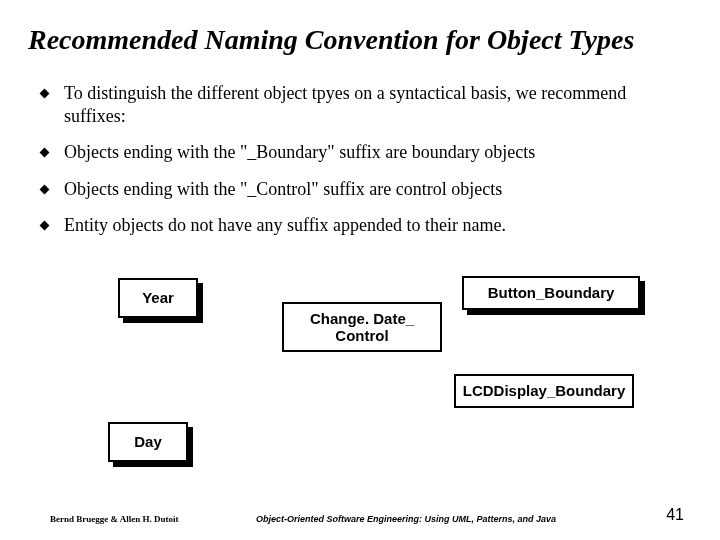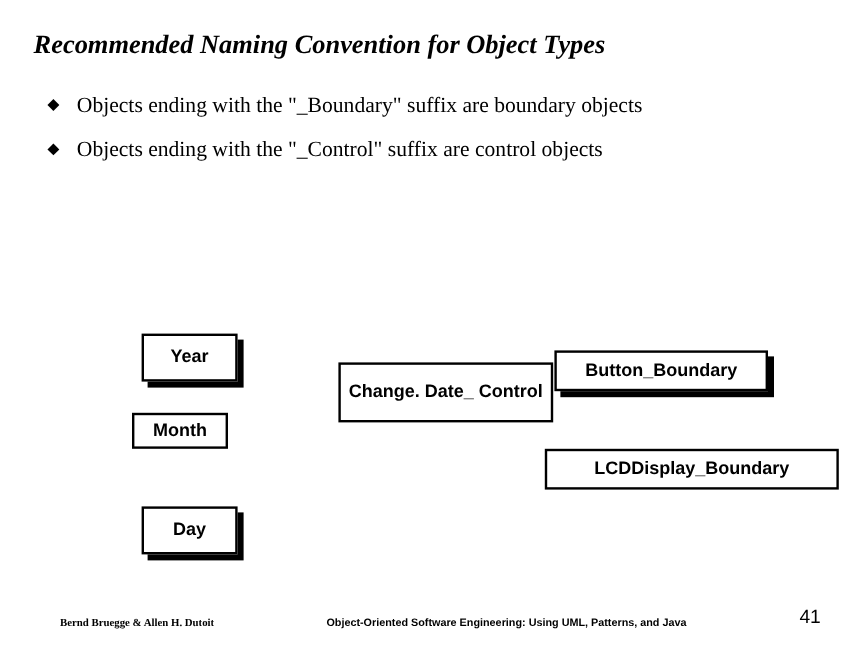--- a/index.html
+++ b/index.html
@@ -12,21 +12,21 @@
     position: relative;
     overflow: hidden;
   }
   .slide {
     width: 720px;
     height: 540px;
     position: relative;
     padding: 24px 28px 0 28px;
   }
   .title {
-    font-size: 22px;
+    font-size: 28px;
     font-weight: bold;
     font-style: italic;
     margin-bottom: 26px;
   }
   ul.bullets {
     list-style: none;
     padding: 0;
     margin: 0 8px 0 10px;
   }
   ul.bullets > li {
@@ -63,52 +63,53 @@
     display: flex;
     align-items: center;
     justify-content: center;
     text-align: center;
     line-height: 1.15;
     padding: 12px 4px;
   }
   .box.shadow { box-shadow: 5px 5px 0 #000; }
   .box.year   { left: 118px; top: 6px;   width: 80px; height: 40px; }
   .box.month  { left: 110px; top: 72px;  width: 80px; height: 30px; }
-  .box.day    { left: 118px; top: 150px; width: 80px; height: 40px; }
-  .box.ctrl   { left: 282px; top: 30px;  width: 179px; height: 50px; }
-  .box.btn    { left: 462px; top: 20px;   width: 178px; height: 34px; }
-  .box.lcd    { left: 454px; top: 102px; width: 245px; height: 34px; }
+  .box.day    { left: 108px; top: 150px; width: 80px; height: 40px; }
+  .box.ctrl   { left: 282px; top: 30px;  width: 160px; height: 50px; }
+  .box.btn    { left: 462px; top: 4px;   width: 178px; height: 34px; }
+  .box.lcd    { left: 454px; top: 102px; width: 180px; height: 34px; }
   .footer {
     position: absolute;
     left: 0;
     bottom: 16px;
     width: 720px;
     font-family: Arial, Helvetica, sans-serif;
     font-size: 9px;
     color: #000;
   }
   .footer .authors { position: absolute; left: 50px;  bottom: 0; font-weight: bold; font-family: Liberation Serif, serif; }
-  .footer .book    { position: absolute; left: 272px; bottom: 0; font-weight: bold; }
+  .footer .book    { position: absolute; left: 256px; bottom: 0; font-weight: bold; font-style: italic; }
   .footer .pagenum { position: absolute; right: 36px; bottom: 0; font-size: 16px; }
 </style>
 </head>
 <body>
 
 <div class="slide">
 
   <h1 class="title">Recommended Naming Convention for Object Types</h1>
 
   <ul class="bullets">
+    <li>To distinguish the different object tpyes on a syntactical basis, we recommend suffixes:</li>
     <li>Objects ending with the "_Boundary" suffix are boundary objects</li>
     <li>Objects ending with the "_Control" suffix are control objects</li>
+    <li>Entity objects do not have any suffix appended to their name.</li>
   </ul>
 
   <div class="diagram">
     <div class="box shadow year">Year</div>
-    <div class="box month">Month</div>
     <div class="box shadow day">Day</div>
     <div class="box ctrl">Change. Date_ Control</div>
     <div class="box shadow btn">Button_Boundary</div>
     <div class="box lcd">LCDDisplay_Boundary</div>
   </div>
 
   <div class="footer">
     <span class="authors">Bernd Bruegge &amp; Allen H. Dutoit</span>
     <span class="book">Object-Oriented Software Engineering: Using UML, Patterns, and Java</span>
     <span class="pagenum">41</span>

